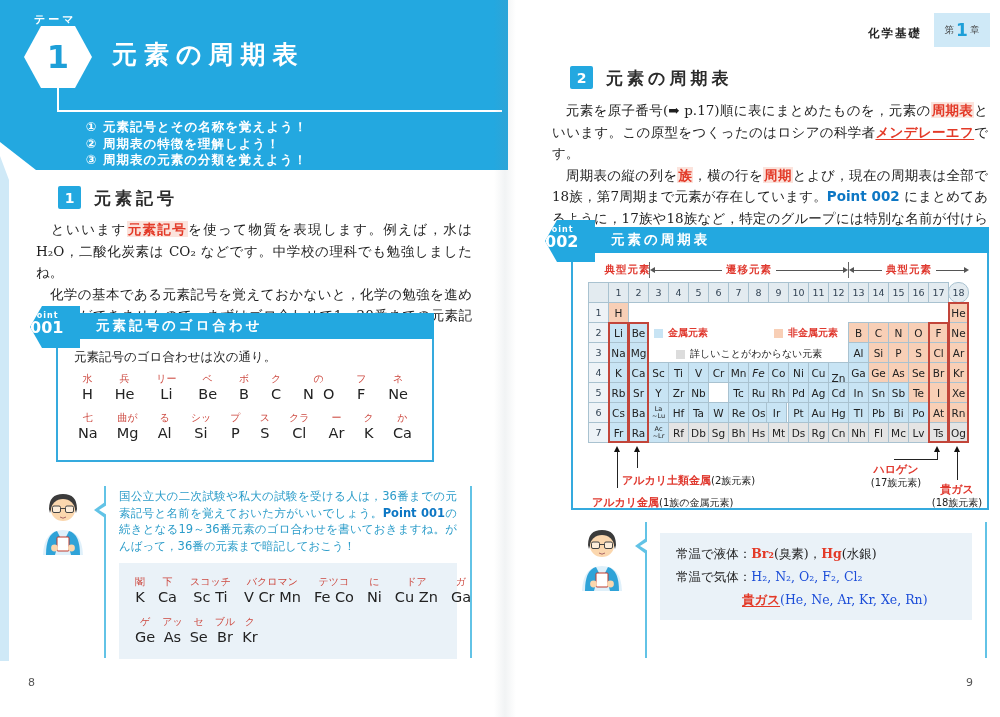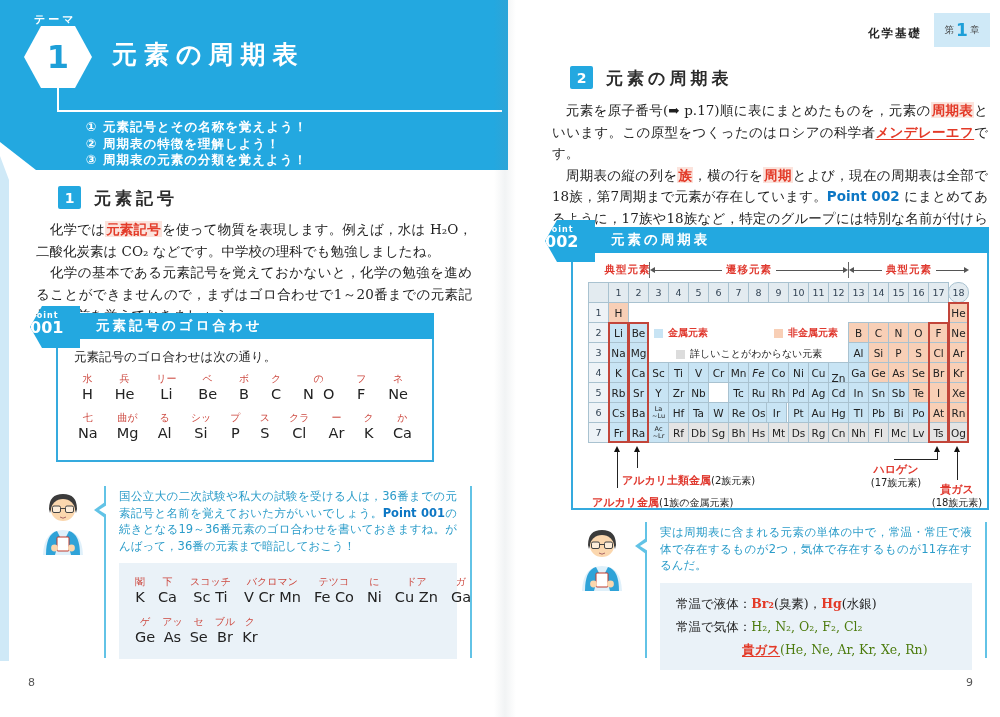--- a/index.html
+++ b/index.html
@@ -27,21 +27,21 @@
     font-size:14px;font-weight:bold;display:flex;align-items:center;justify-content:center;}
   .sec-title{position:absolute;font-size:17px;font-weight:bold;color:#2b2b2b;letter-spacing:4px;}
 
   
   .paras{position:absolute;font-size:13.5px;line-height:21.5px;color:#1f1f1f;text-align:justify;}
   .paras p{margin:0;}
   .sg-hl{color:#e33a28;font-weight:bold;background:#fbe3dc;padding:0 1px;}
   .sg-rd{color:#e33a28;font-weight:bold;}
   .sg-ru{color:#e33a28;font-weight:bold;text-decoration:underline;text-underline-offset:2px;}
   .sg-bl{color:#0d77c4;font-weight:bold;font-family:"DejaVu Sans","Liberation Sans",sans-serif;}
-  .sg-rn{color:#4d7c0f;text-align:center;}
+  .sg-rn{color:#1d4ed8;text-align:center;}
 
   
   .point-wrap{position:absolute;}
   .point-badge{position:absolute;left:0;top:0;width:50px;height:42px;background:#23a8e0;
     clip-path:polygon(0 50%,24% 0,100% 0,100% 100%,24% 100%);color:#fff;text-align:left;z-index:3;}
   .point-badge .pb1{display:block;font-size:8px;font-weight:bold;margin-top:5px;letter-spacing:1px;}
   .point-badge .pb2{display:block;font-size:16px;font-weight:bold;line-height:16px;}
   .point-bar{position:absolute;left:36px;top:7px;right:0;height:26px;background:#23a8e0;color:#fff;
     font-size:13.5px;font-weight:bold;letter-spacing:3px;display:flex;align-items:center;padding-left:30px;box-sizing:border-box;}
   .point-body{position:absolute;left:26px;top:33px;right:0;background:#fff;border:2px solid #35aade;border-top:none;box-sizing:border-box;}
@@ -120,21 +120,21 @@
   <div id="goals" class="sans">
     <div>① 元素記号とその名称を覚えよう！</div>
     <div>② 周期表の特徴を理解しよう！</div>
     <div>③ 周期表の元素の分類を覚えよう！</div>
   </div>
 
   <div class="sec-num sans" style="left:58px;top:186px;">1</div>
   <div class="sec-title sans" style="left:94px;top:187px;">元素記号</div>
 
   <div class="paras" style="left:36px;top:219px;width:436px;">
-    <p><span>　化学では</span><span class="sg-hl">元素記号</span><span>を使って物質を表現します。例えば，水は H₂O，二酸化炭素は CO₂ などです。中学校の理科でも勉強しましたね。</span></p>
+    <p><span>　といいます</span><span class="sg-hl">元素記号</span><span>を使って物質を表現します。例えば，水は H₂O，二酸化炭素は CO₂ などです。中学校の理科でも勉強しましたね。</span></p>
     <p><span>　化学の基本である元素記号を覚えておかないと，化学の勉強を進めることができませんので，まずはゴロ合わせで1～20番までの元素記号と名前を覚えておきましょう。</span></p>
   </div>
 
   <div class="point-wrap" style="left:30px;top:306px;width:404px;height:156px;">
     <div class="point-badge sans">
       <span class="pb1">Point</span>
       <span class="pb2">001</span>
     </div>
     <div class="point-bar sans">元素記号のゴロ合わせ</div>
     <div class="point-body" style="height:123px;padding:8px 14px;">
@@ -525,21 +525,20 @@
     <path d="M10 66 q1-25 20-25 q19 0 20 25 z" fill="#dff0fa"></path>
     <path d="M13 66 q0-21 11-24 l3 6 -5 18 z" fill="#2fa3d8"></path>
     <path d="M47 66 q0-21 -11-24 l-3 6 5 18 z" fill="#2fa3d8"></path>
     <rect x="24" y="48" width="12" height="14" rx="1" fill="#fff" stroke="#c0392b" stroke-width="1"></rect>
     <circle cx="21.5" cy="59" r="3.4" fill="#fbd7ae"></circle>
       <circle cx="38.5" cy="59" r="3.4" fill="#fbd7ae"></circle>
   </svg>
   <div class="bracket" style="left:645px;top:522px;width:342px;height:136px;">
     <div class="ptr-o"></div>
       <div class="ptr-i"></div>
-    <div class="bubble"><span>実は周期表に含まれる元素の単体の中で，常温・常圧で液体で存在するものが2つ，気体で存在するものが11存在するんだ。</span></div>
     <div class="panel" style="padding:9px 16px;">
       <div class="state-line"><span>常温で液体：</span><span class="sg-rd">Br₂</span><span>(臭素)，</span><span class="sg-rd">Hg</span><span>(水銀)</span></div>
       <div class="state-line"><span>常温で気体：</span><span class="sg-rn">H₂, N₂, O₂, F₂, Cl₂</span></div>
       <div class="state-line indent"><span class="sg-ru">貴ガス</span><span class="sg-rn">(He, Ne, Ar, Kr, Xe, Rn)</span></div>
     </div>
   </div>
 
   <div class="page-num" style="left:966px;">9</div>
 
   <div id="spine"></div>

